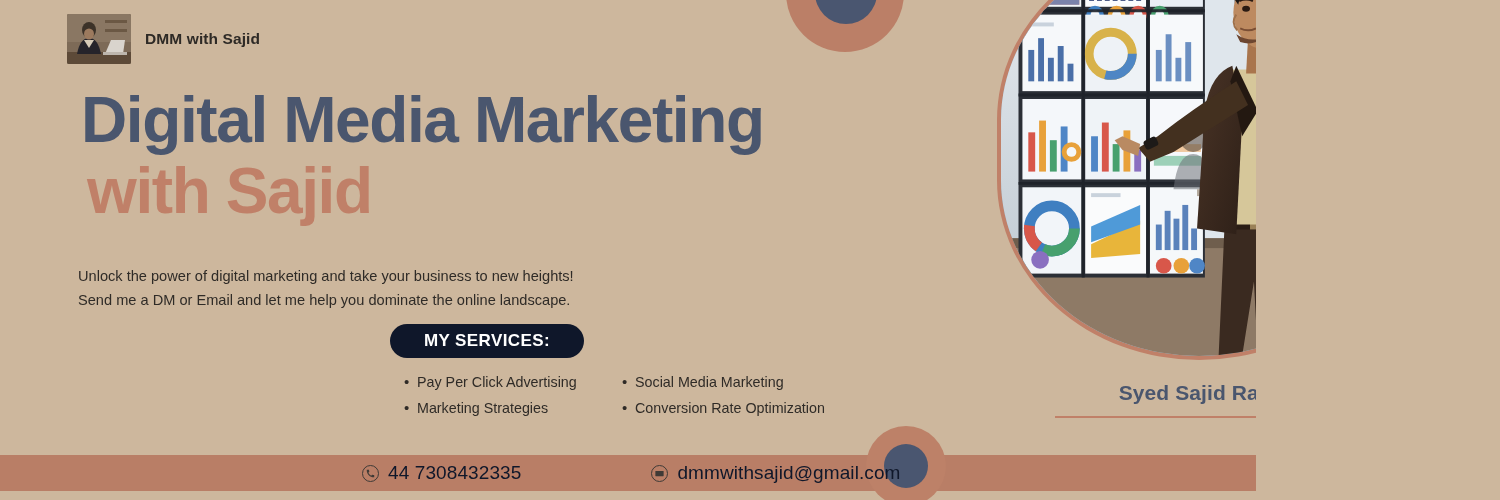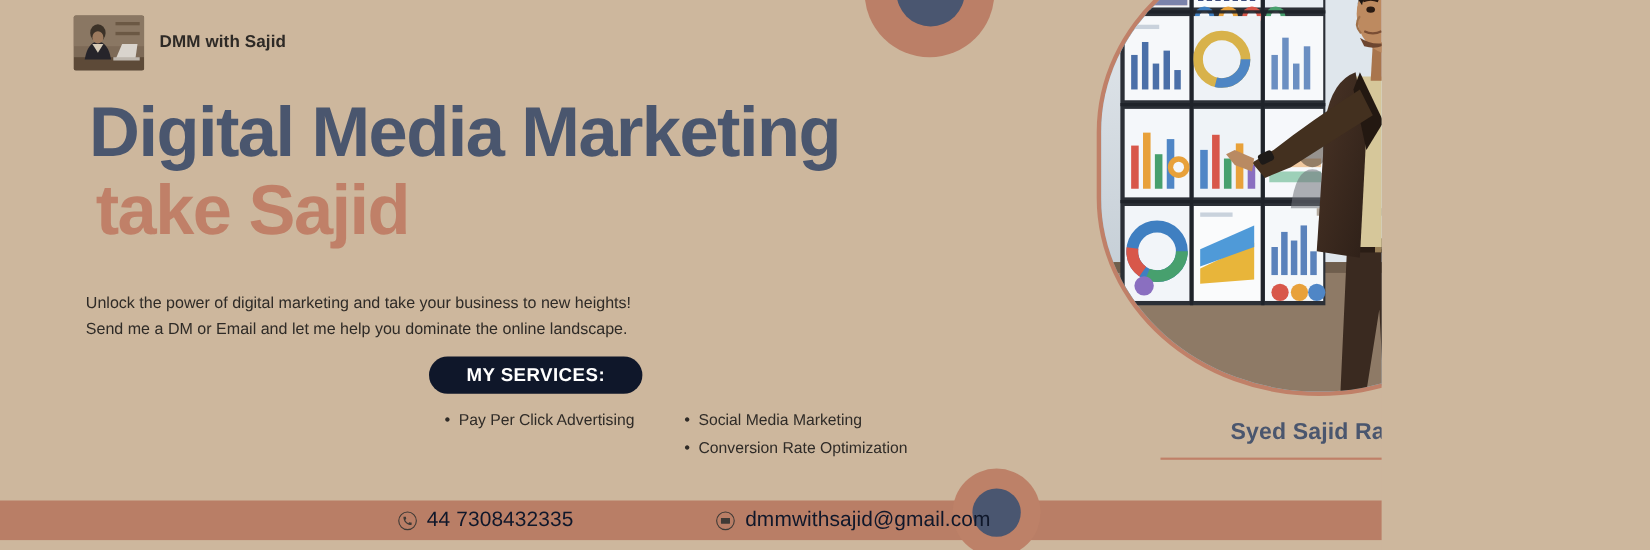--- a/index.html
+++ b/index.html
@@ -167,33 +167,34 @@
         <path d="M17 26 L22 34 L27 26 Z" fill="#d8ccb8"></path>
         <path d="M38 40 L44 26 L58 26 L56 40 Z" fill="#d9d4cd"></path>
         <rect x="36" y="38" width="24" height="3" fill="#bdb6ad"></rect>
       </svg>
     </div>
     <div id="brand-name">DMM with Sajid</div>
   </div>
 
   <div id="headline">
     <div id="headline-line1">Digital Media Marketing</div>
-    <div id="headline-line2">take Sajid</div>
+    <div id="headline-line2">with Sajid</div>
   </div>
 
   <div id="tagline">
     <div>Unlock the power of digital marketing and take your business to new heights!</div>
     <div>Send me a DM or Email and let me help you dominate the online landscape.</div>
   </div>
 
   <div id="services">
     <div id="services-badge">MY SERVICES:</div>
     <div id="services-lists">
       <div class="svc-col" id="svc-col-left">
         <div class="svc-item">Pay Per Click Advertising</div>
+        <div class="svc-item">Marketing Strategies</div>
       </div>
       <div class="svc-col" id="svc-col-right">
         <div class="svc-item">Social Media Marketing</div>
         <div class="svc-item">Conversion Rate Optimization</div>
       </div>
     </div>
   </div>
 
   <div id="photo-arch">
     <svg viewBox="0 0 404 420" preserveAspectRatio="xMidYMid slice">

